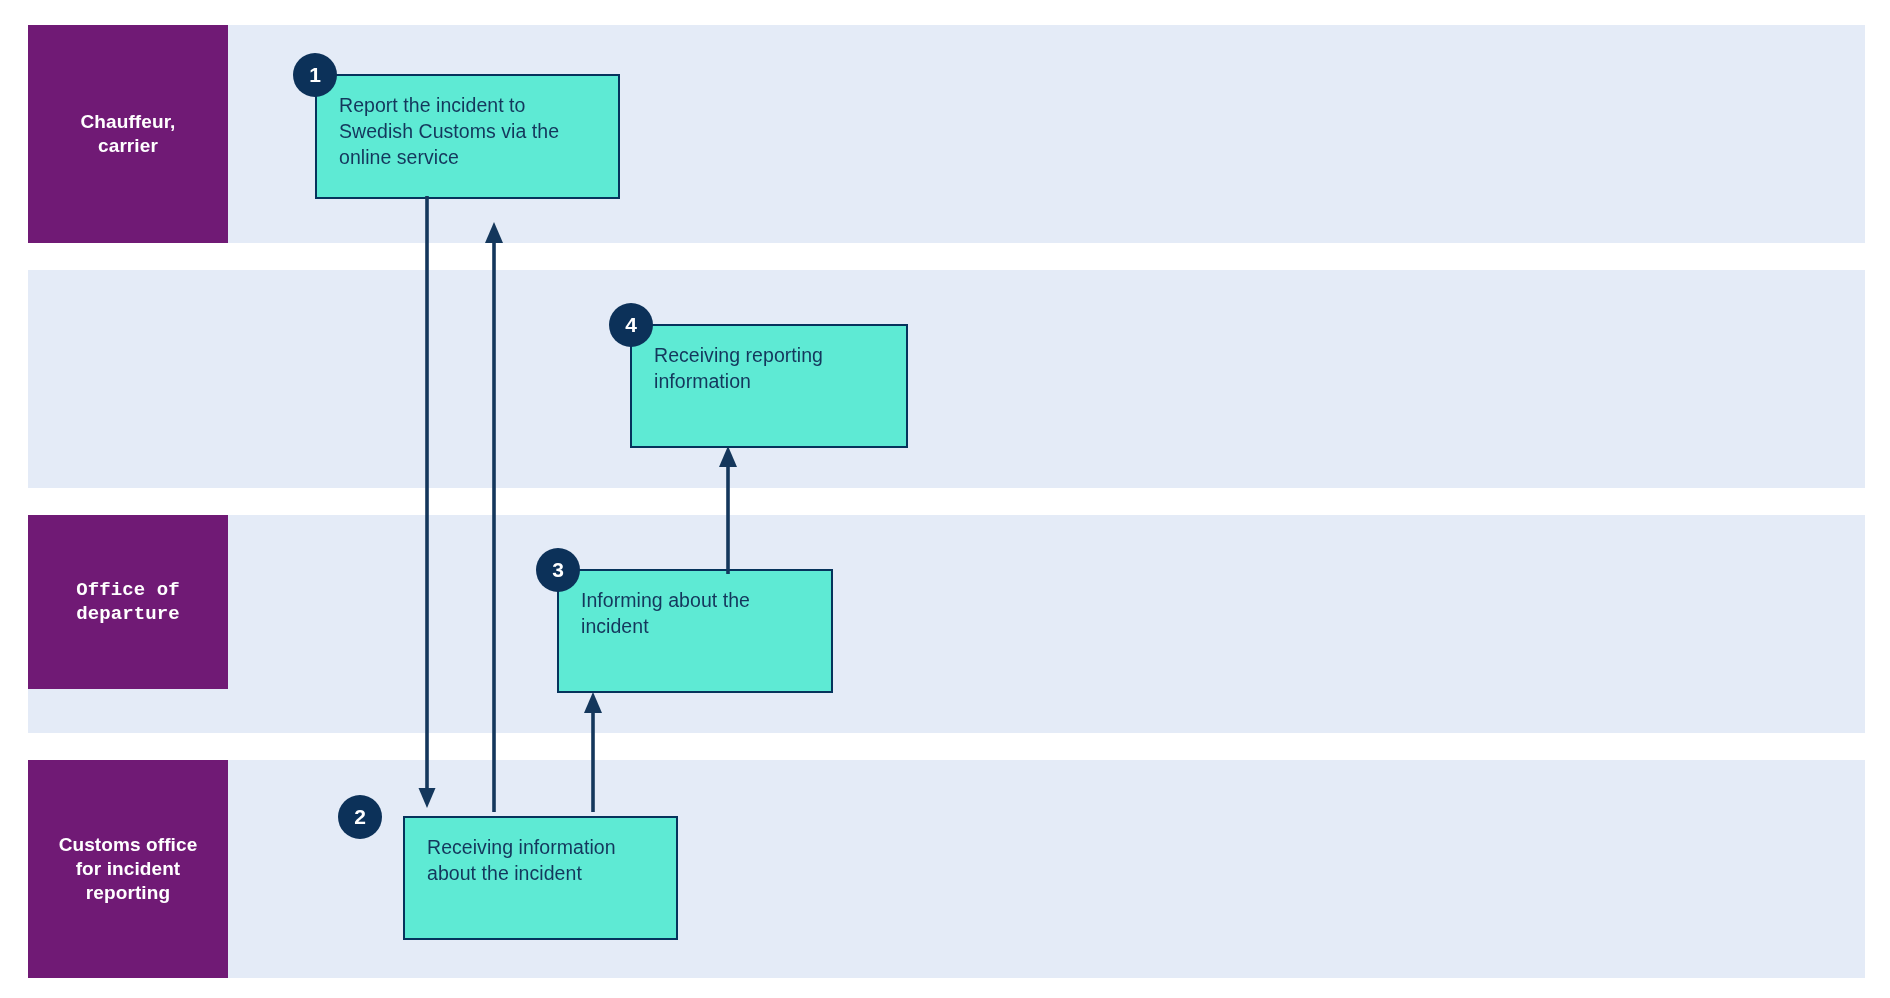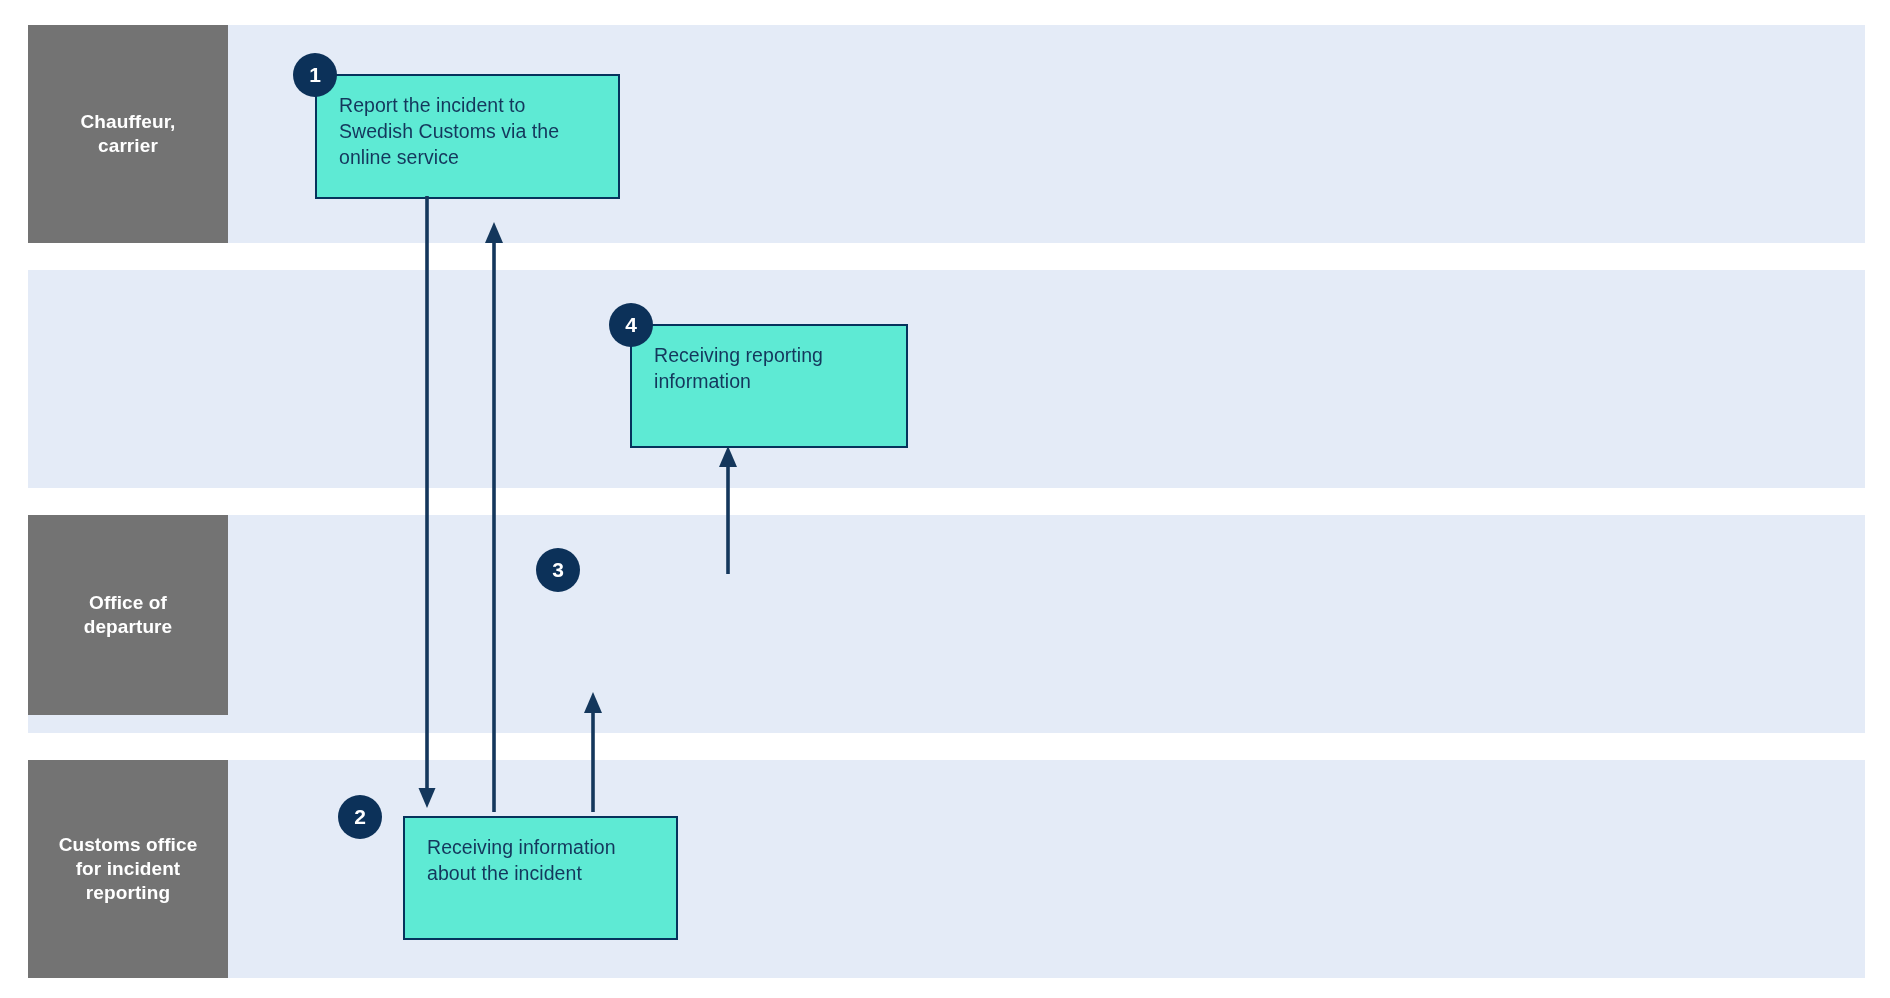--- a/index.html
+++ b/index.html
@@ -20,21 +20,21 @@
 
   
   .lane-band {
     position: absolute;
     background: #e4ebf7;
   }
   .lane-label {
     position: absolute;
     left: 28px;
     width: 200px;
-    background: #737373;
+    background: #701a75;
     color: #ffffff;
     display: flex;
     align-items: center;
     justify-content: center;
     text-align: center;
     font-weight: bold;
     font-size: 19px;
     line-height: 1.28;
     letter-spacing: 0.1px;
     box-sizing: border-box;
@@ -88,21 +88,21 @@
 
 <div id="canvas">
 
   <div class="lane-band" style="left:28px; top:25px; width:1837px; height:218px;"></div>
   <div class="lane-band" style="left:28px; top:270px; width:1837px; height:218px;"></div>
   <div class="lane-band" style="left:28px; top:515px; width:1837px; height:218px;"></div>
   <div class="lane-band" style="left:28px; top:760px; width:1837px; height:218px;"></div>
 
   <div class="lane-label" style="top:25px; height:218px; white-space:pre-line;">Chauffeur,
 carrier</div>
-  <div class="lane-label" style="top:515px; height:200px; white-space:pre-line;">Office of
+  <div class="lane-label" style="top:515px; height:174px; white-space:pre-line;font-family:Liberation Mono, monospace;">Office of
 departure</div>
   <div class="lane-label" style="top:760px; height:218px; white-space:pre-line;">Customs office
 for incident
 reporting</div>
 
   <div class="connector" style="left:413px; top:196px; width:30px; height:615px;">
     <svg width="30" height="615" viewBox="0 0 30 615">
       <line x1="14" y1="0" x2="14" y2="596" stroke="#14375C" stroke-width="3.6"></line>
       <polygon points="14,612 5.5,592 22.5,592" fill="#14375C"></polygon>
     </svg>
@@ -132,20 +132,23 @@
   <div class="task-box" style="left:315px; top:74px; width:305px; height:125px;">
     <div class="task-text">Report the incident to Swedish Customs via the online service</div>
   </div>
   <div class="step-badge" style="left:293px; top:53px;">1</div>
 
   <div class="task-box" style="left:630px; top:324px; width:278px; height:124px;">
     <div class="task-text">Receiving reporting information</div>
   </div>
   <div class="step-badge" style="left:609px; top:303px;">4</div>
 
+  <div class="task-box" style="left:557px; top:569px; width:276px; height:124px;">
+    <div class="task-text">Informing about the incident</div>
+  </div>
   <div class="step-badge" style="left:536px; top:548px;">3</div>
 
   <div class="task-box" style="left:359px; top:816px; width:275px; height:124px;margin-left:44px;">
     <div class="task-text">Receiving information about the incident</div>
   </div>
   <div class="step-badge" style="left:338px; top:795px;">2</div>
 
 </div>
 
 </body></html>

